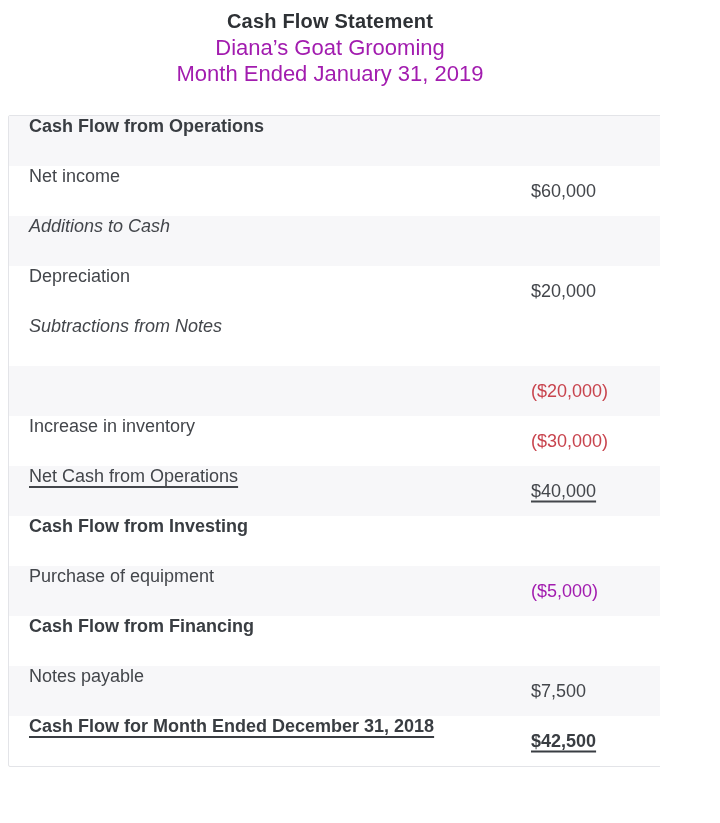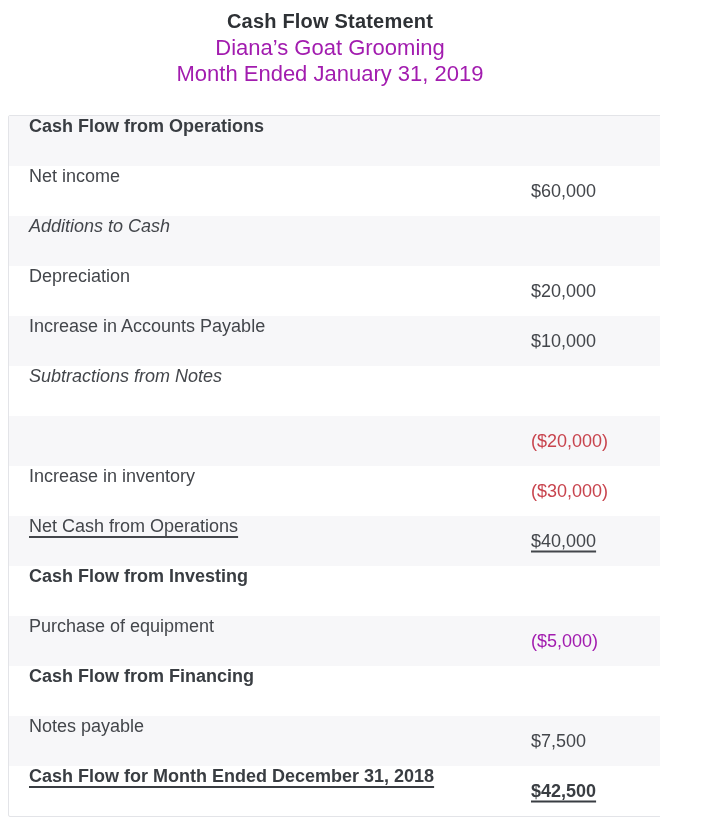--- a/index.html
+++ b/index.html
@@ -103,24 +103,20 @@
       <span class="value">$60,000</span>
     </div>
       <div class="row subheader stripe">
       <span class="label">Additions to Cash</span>
       <span class="value"></span>
     </div>
       <div class="row item">
       <span class="label">Depreciation</span>
       <span class="value">$20,000</span>
     </div>
-      <div class="row item stripe">
-      <span class="label">Increase in Accounts Payable</span>
-      <span class="value">$10,000</span>
-    </div>
       <div class="row subheader">
       <span class="label">Subtractions from Notes</span>
       <span class="value"></span>
     </div>
       <div class="row item stripe">
       <span class="value" style="color: rgb(200, 68, 78);">($20,000)</span>
     </div>
       <div class="row item">
       <span class="label">Increase in inventory</span>
       <span class="value" style="color: rgb(200, 68, 78);">($30,000)</span>

